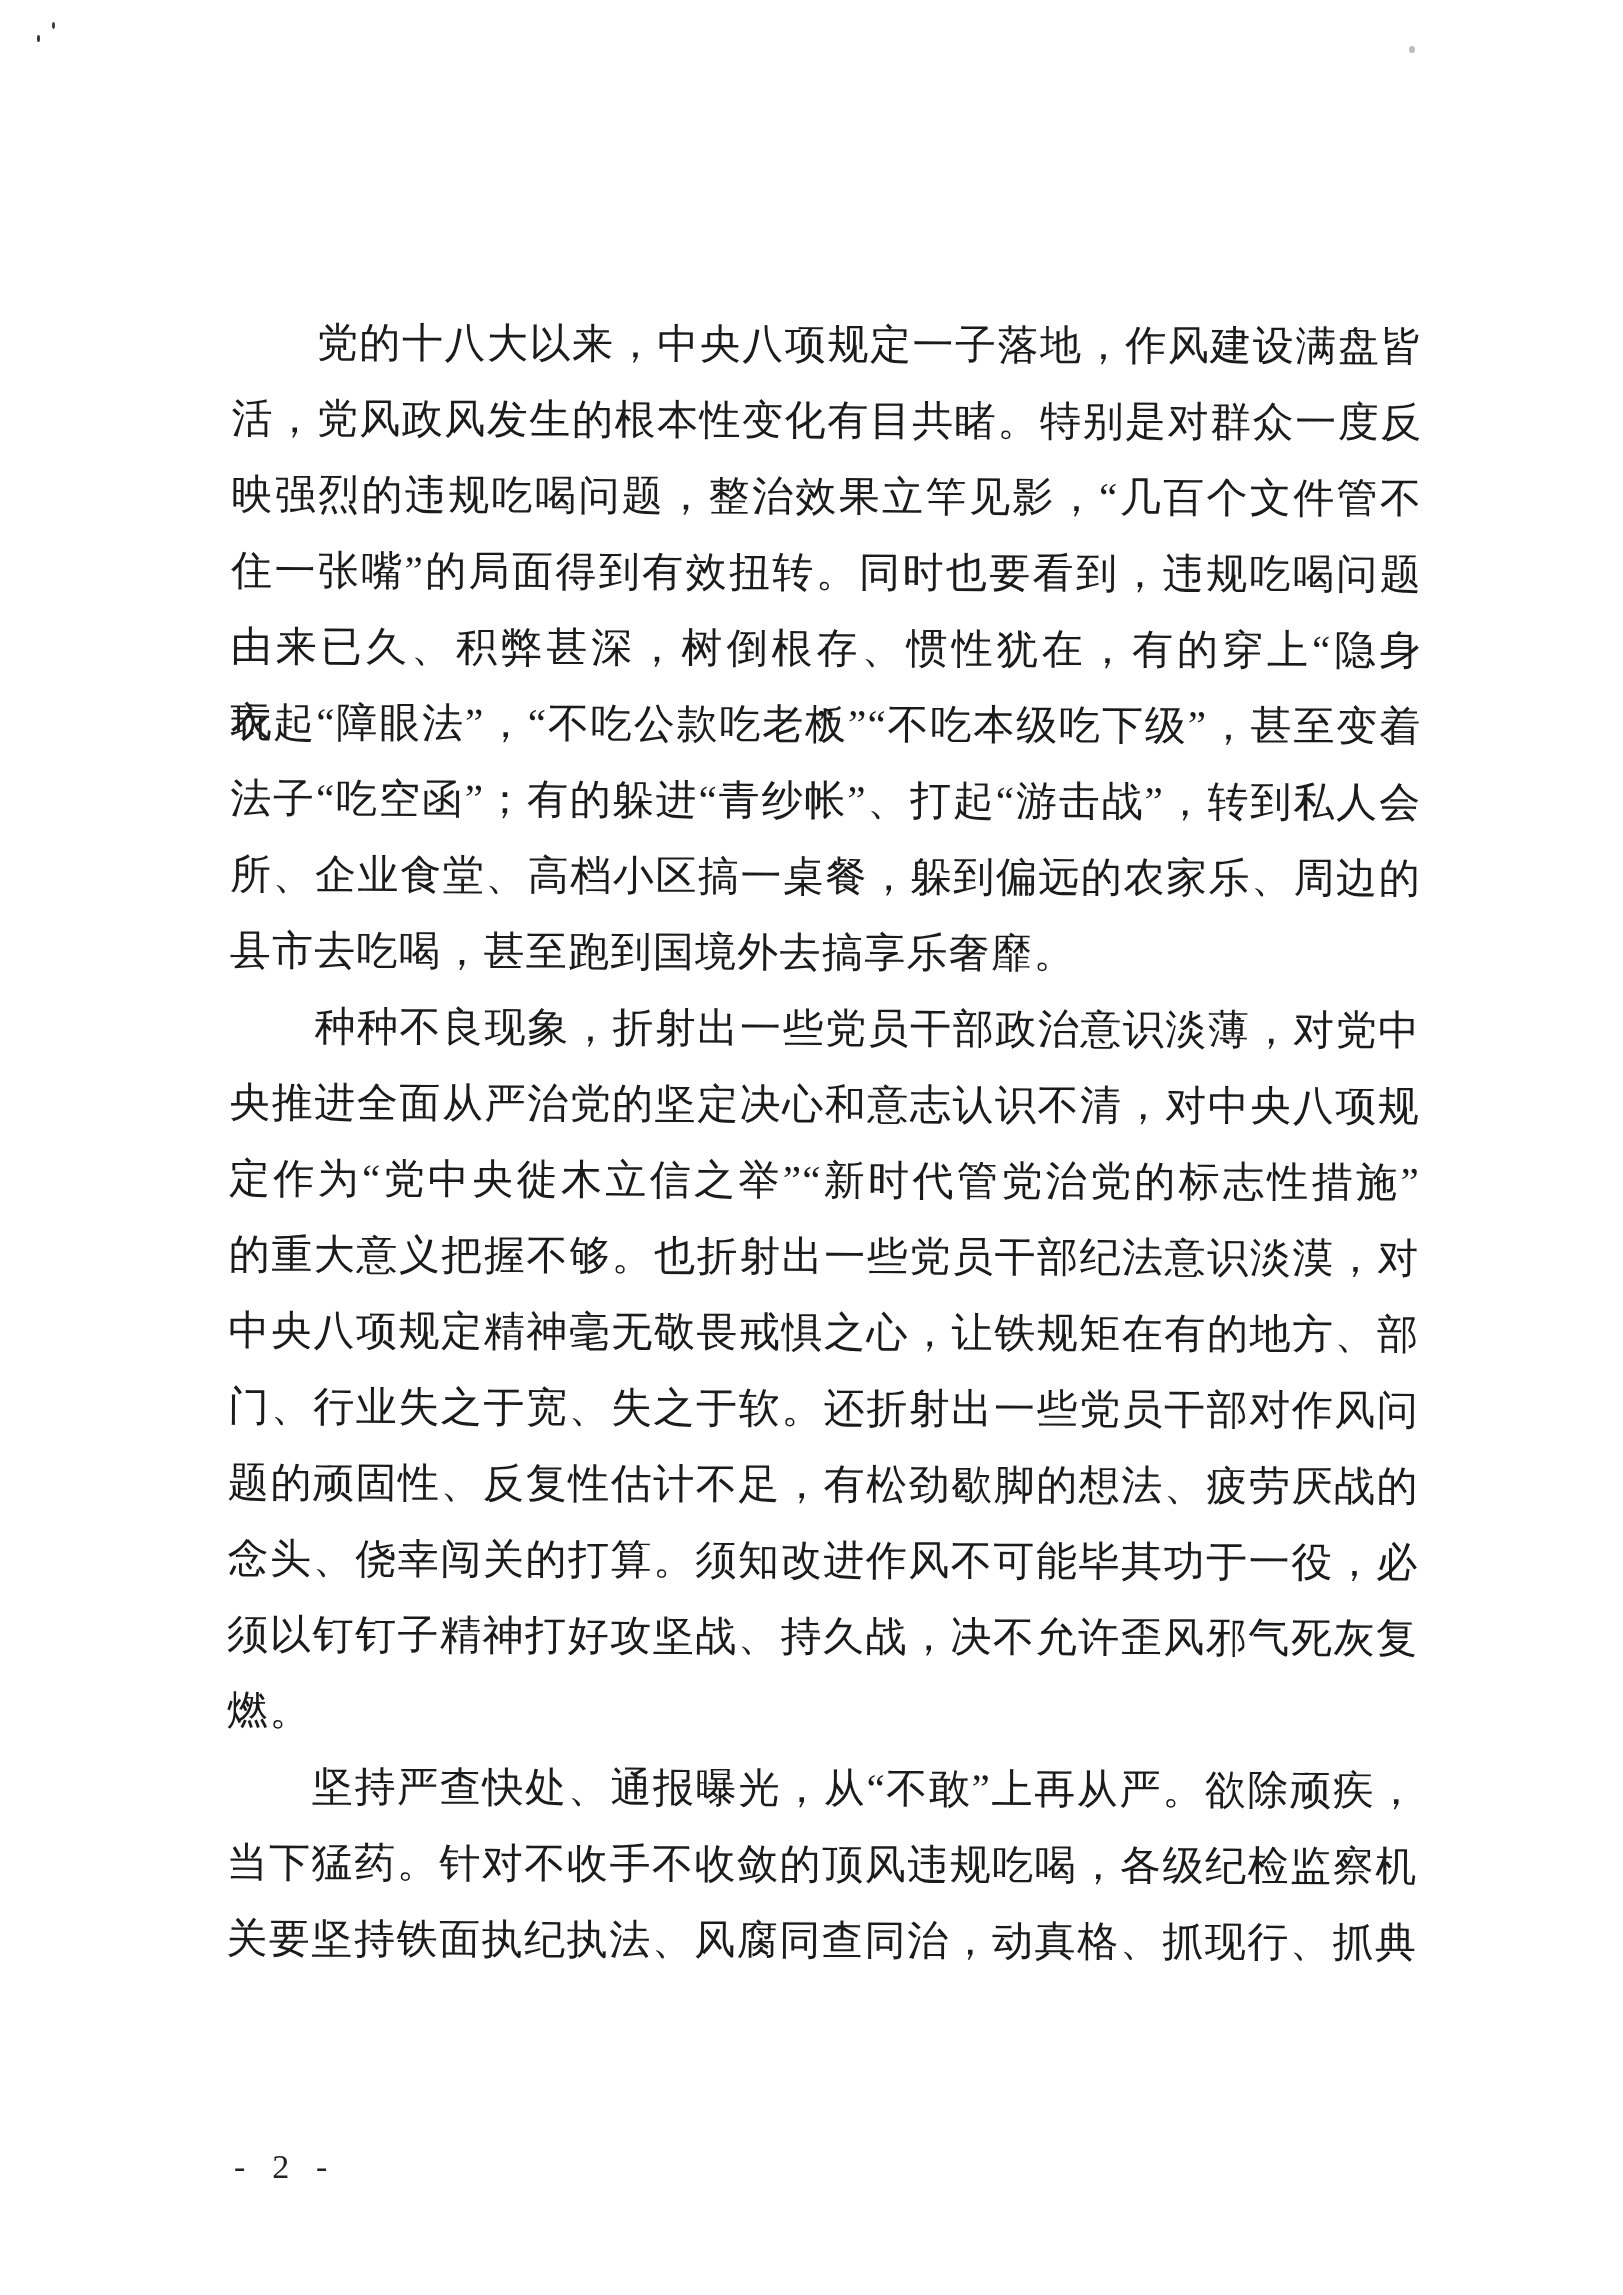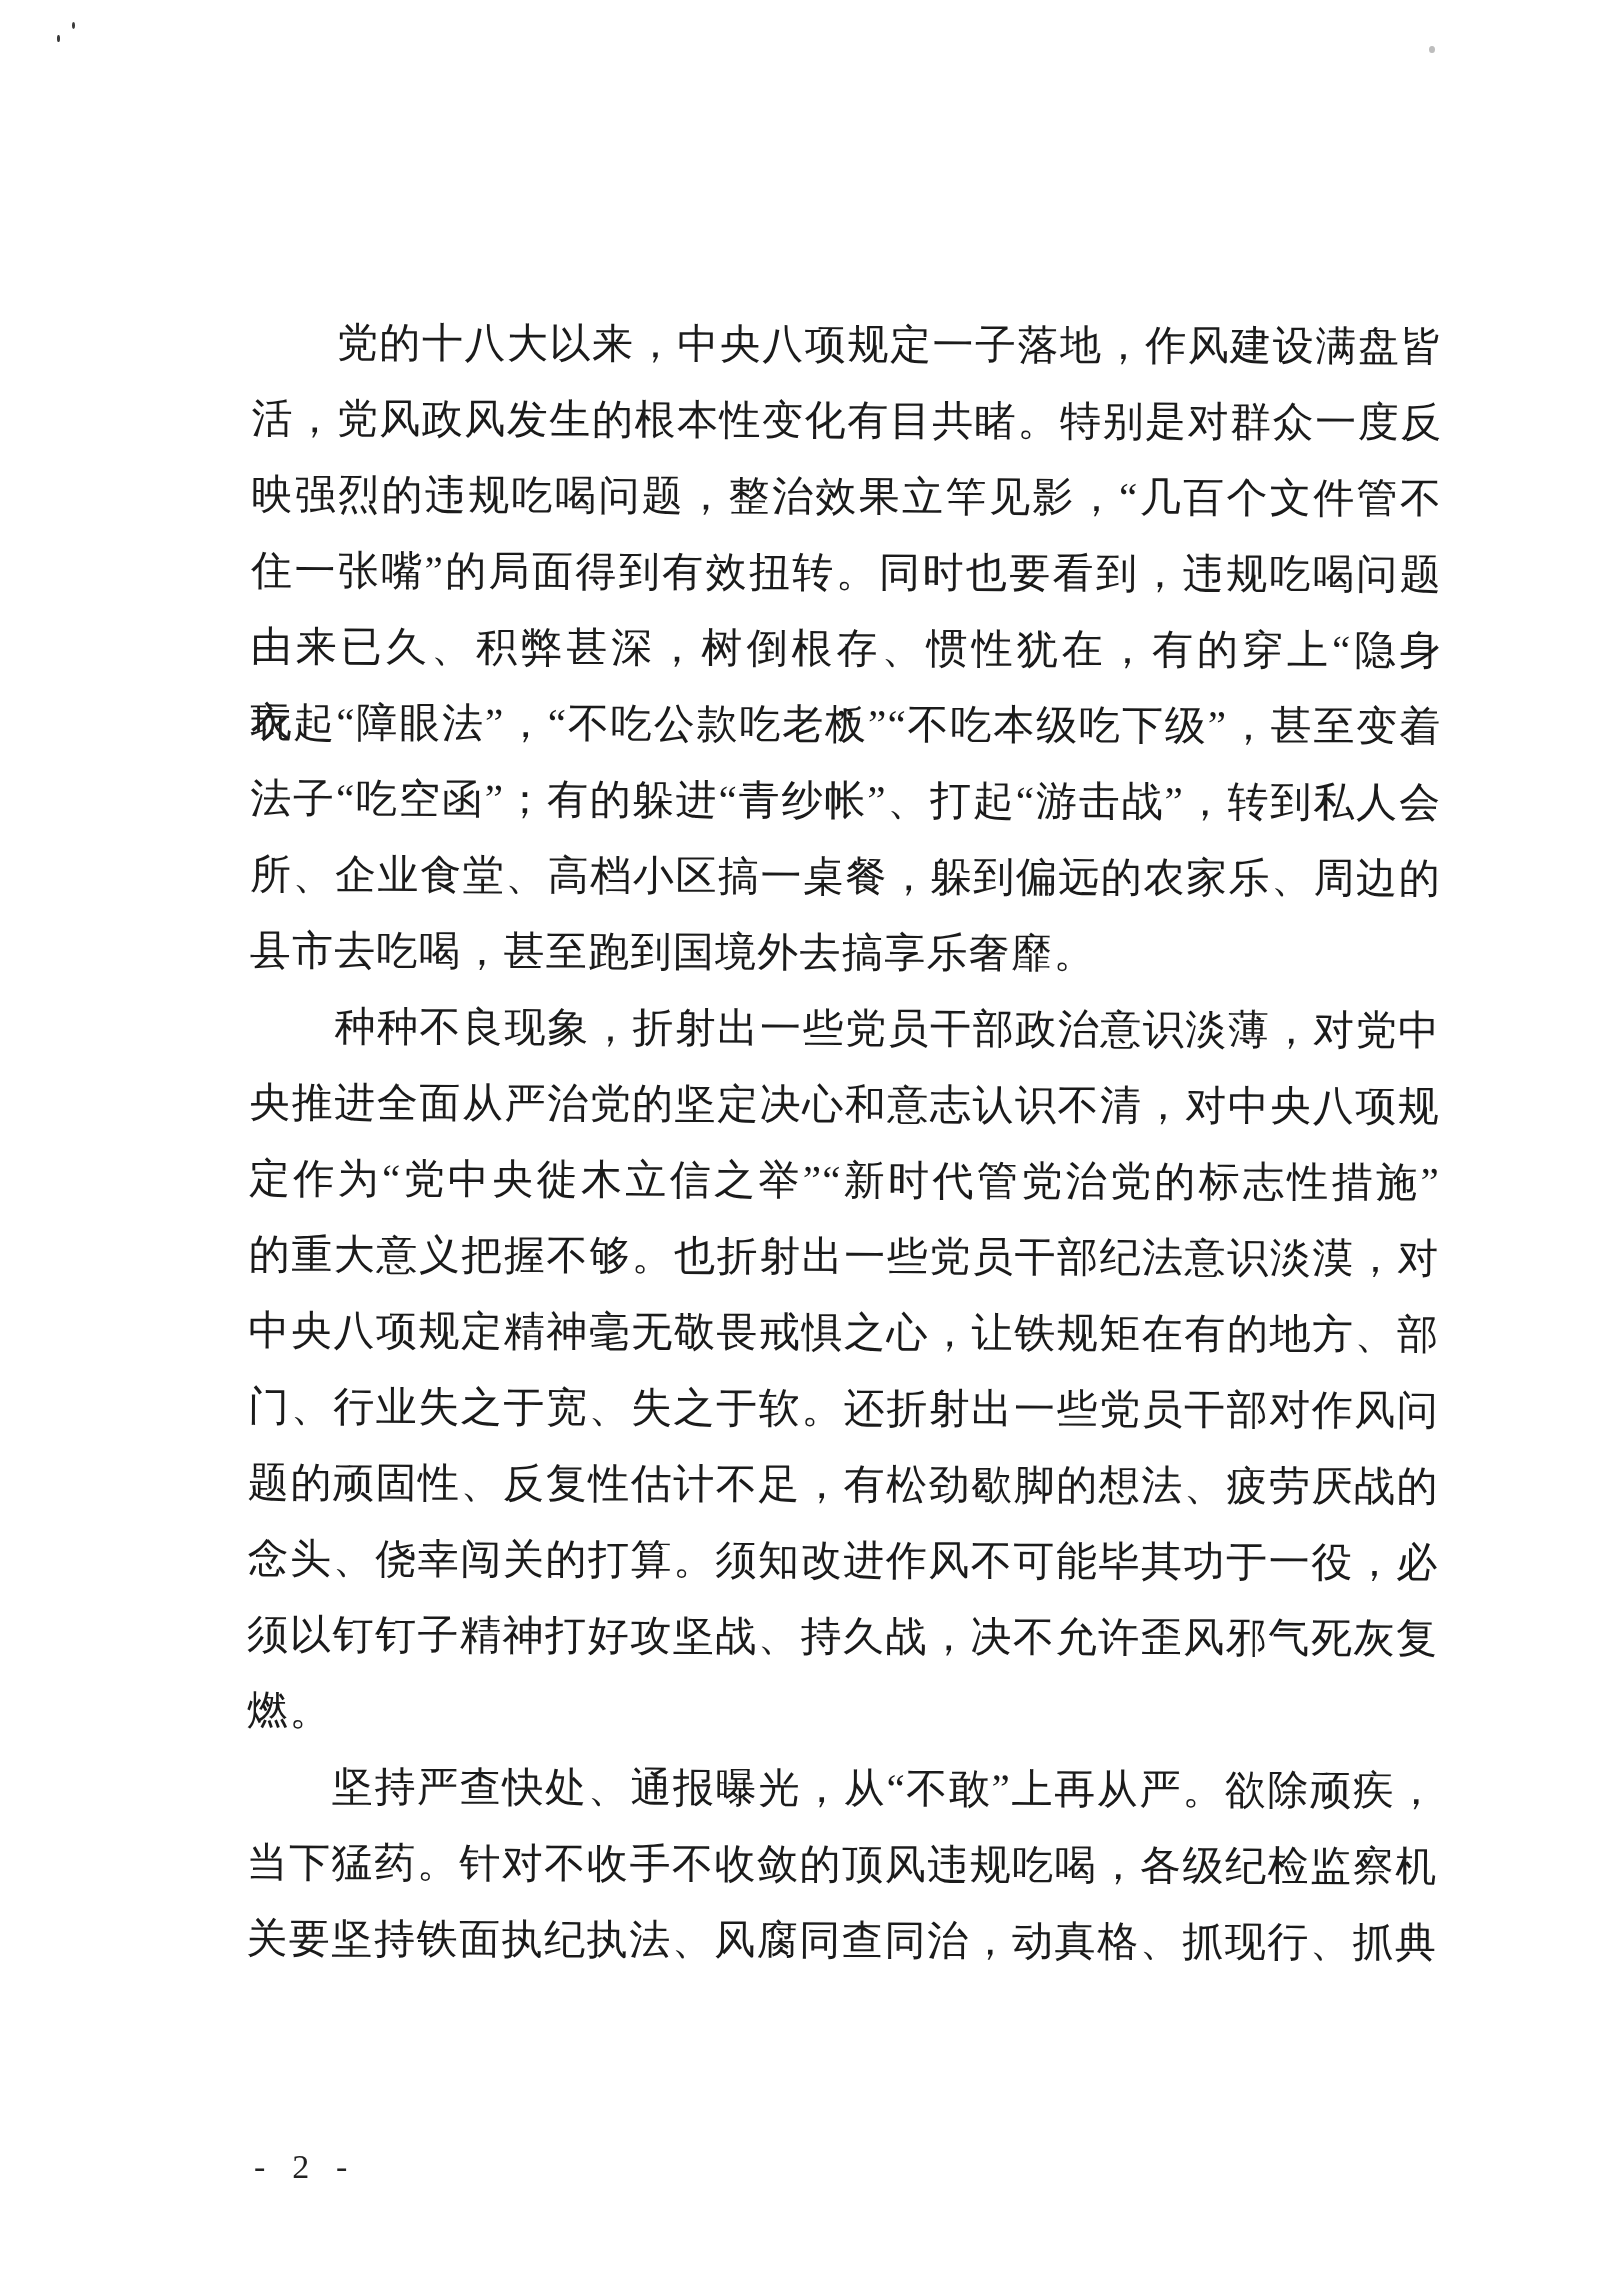--- a/index.html
+++ b/index.html
@@ -12,21 +12,20 @@
     background: #ffffff;
     font-family: "Liberation Serif", "DejaVu Serif", serif;
   }
   .page {
     position: relative;
     width: 1423px;
     height: 2295px;
     background: #ffffff;
     overflow: hidden;
     color: #1b1b1b;
-    margin-left: 20px;
   }
   .text-block {
     position: absolute;
     left: 232px;
     top: 304px;
     width: 1191px;
     transform: rotate(0.2deg);
     transform-origin: 0 0;
   }
   .line {

